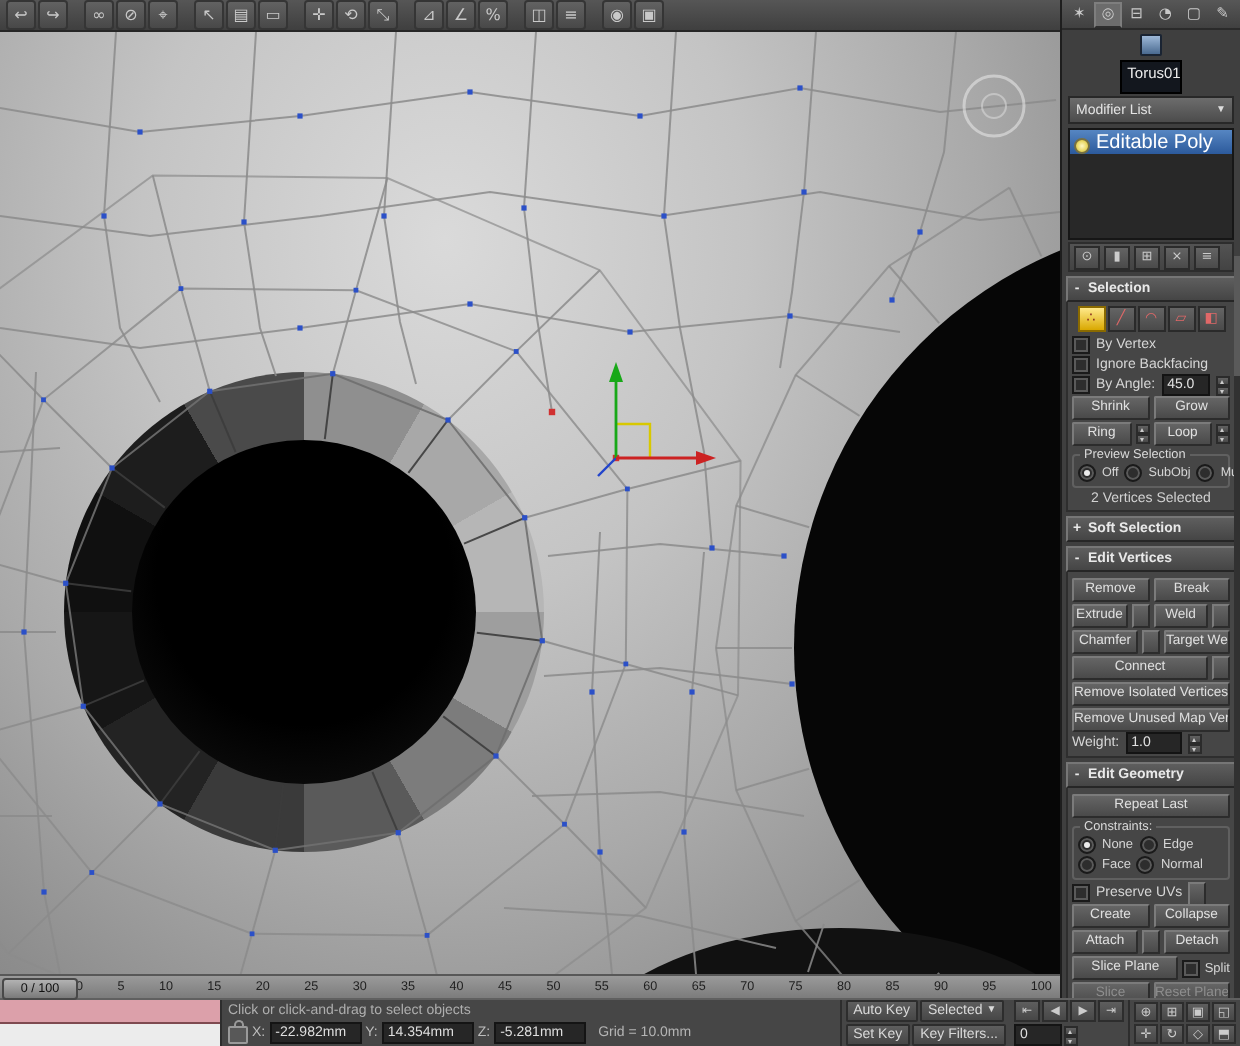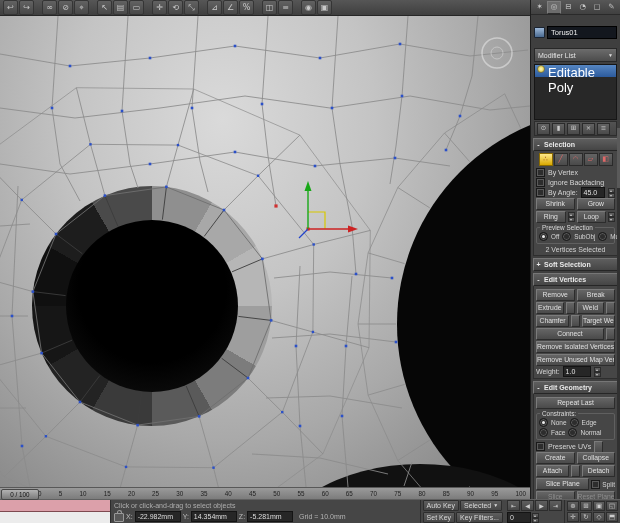--- a/index.html
+++ b/index.html
@@ -32,30 +32,30 @@
   #mesh{position:absolute;left:0;top:0;width:530px;height:471px;}
 
   
   .panel{position:absolute;left:530px;top:0;width:90px;height:499px;box-sizing:border-box;
          background:#3f3f3f;border-left:1px solid #1e1e1e;font-size:7px;overflow:hidden;}
   .ptabs{display:flex;align-items:center;gap:1px;height:14px;padding:0 2px;
          background:linear-gradient(#575757,#404040);border-bottom:1px solid #2a2a2a;}
   .ptab{width:12px;height:11px;display:flex;align-items:center;justify-content:center;
         font-size:7.5px;color:#c8c8c8;border:1px solid transparent;}
   .ptab.active{background:#6c6c6c;border:1px solid #7e7e7e;border-bottom-color:#2e2e2e;}
-  .namerow{display:flex;align-items:center;gap:2px;height:30px;margin:2px 3px 1px;}
+  .namerow{display:flex;align-items:center;gap:2px;height:30px;margin:2px 3px 1px;flex-direction:column;}
   .oicon{width:9px;height:9px;flex:0 0 9px;border-radius:1px;border:1px solid #1a2433;
          background:linear-gradient(#9db8d8,#4a6a90);}
   .namefield{flex:1;height:11px;line-height:11px;background:#13171e;border:1px solid #000;
              color:#ececec;font-size:7.5px;padding-left:3px;white-space:nowrap;overflow:hidden;}
   .modlist{display:flex;align-items:center;justify-content:space-between;height:12px;margin:0 3px 2px;
            background:linear-gradient(#6c6c6c,#4c4c4c);border:1px solid #282828;padding:0 3px;color:#e4e4e4;}
   .marrow{font-size:5px;color:#ddd;}
   .stack{height:54px;margin:0 3px;background:#282828;border:1px solid #161616;}
-  .stackrow{display:flex;align-items:flex-start;gap:3px;height:12px;padding:0 2px;font-size:13px;color:#fff;
+  .stackrow{display:flex;align-items:flex-end;gap:3px;height:12px;padding:0 2px;font-size:10px;color:#fff;
             background:linear-gradient(#5686c2,#2c5a9c);}
   .bulb{width:6px;height:6px;flex:0 0 6px;border-radius:50%;border:1px solid #767044;
         background:radial-gradient(#fff8c2,#d8c020);}
   .stacktools{display:flex;align-items:center;gap:2px;height:13px;margin:1px 3px 2px;padding:0 2px;
               background:linear-gradient(#535353,#434343);border:1px solid #2d2d2d;}
   .stool{width:11px;height:10px;display:flex;align-items:center;justify-content:center;
          background:linear-gradient(#636363,#4a4a4a);border:1px solid #2b2b2b;font-size:6.5px;color:#ccc;}
 
   .rhead{display:flex;align-items:center;gap:3px;height:11px;margin:2px 2px 0;padding:0 2px;
          background:linear-gradient(#5e5e5e,#454545);border:1px solid;

